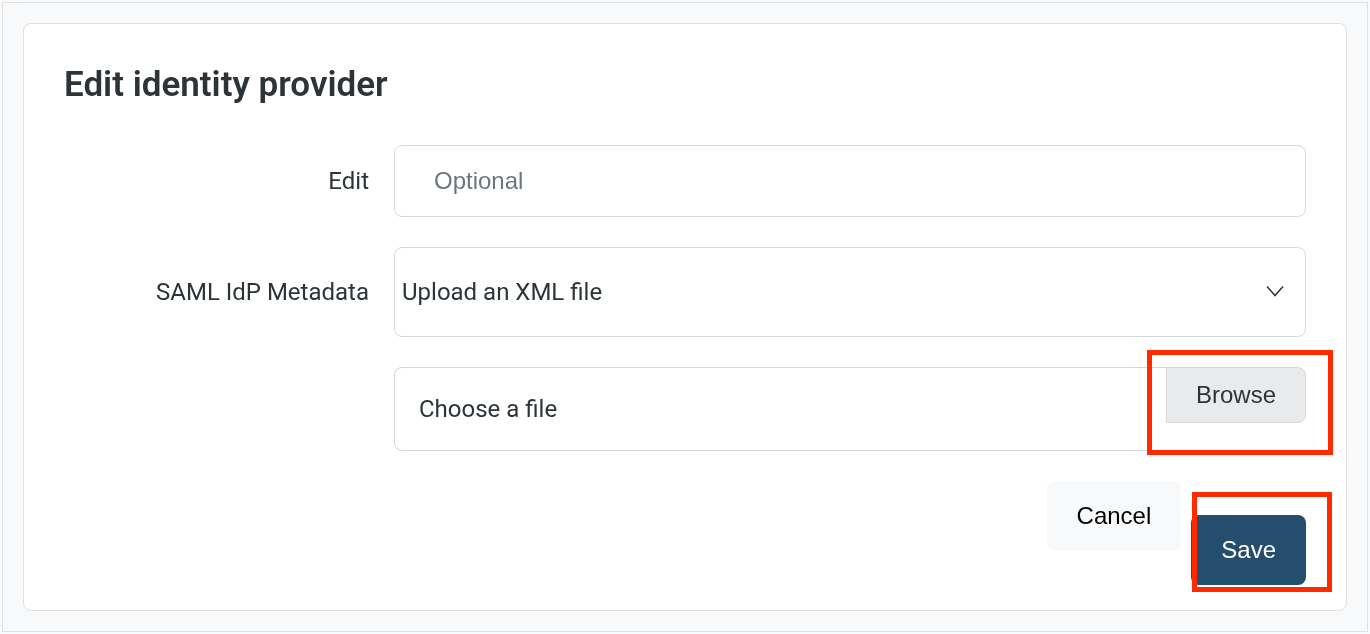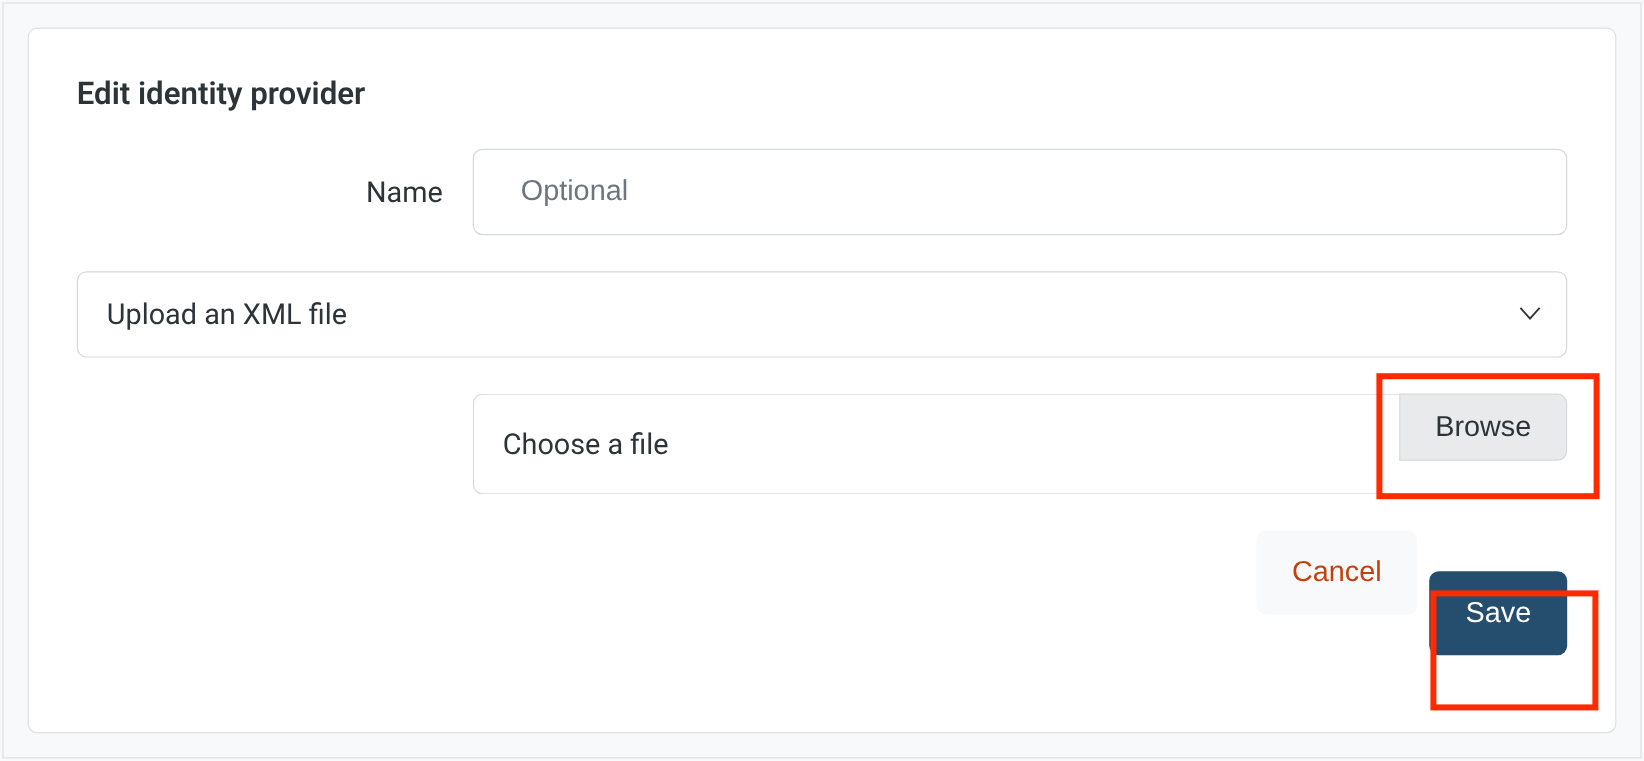--- a/index.html
+++ b/index.html
@@ -23,24 +23,24 @@
     }
     .card {
       background: #ffffff;
       border: 1px solid #e0e0e0;
       border-radius: 8px;
       padding: 40px 40px 30px 40px;
       height: 100%;
       position: relative;
     }
     .page-title {
-      font-size: 26px;
+      font-size: 35px;
       font-weight: 600;
       color: #2d3438;
-      margin-bottom: 30px;
+      margin-bottom: 40px;
     }
     .form-row {
       display: flex;
       align-items: center;
       margin-bottom: 30px;
     }
     .form-label {
       width: 330px;
       text-align: right;
       padding-right: 25px;
@@ -63,24 +63,24 @@
     }
     .text-input::placeholder {
       color: #6b7680;
     }
     .select-wrap {
       position: relative;
       width: 100%;
     }
     .select-input {
       width: 100%;
-      height: 72px;
-      border: 1px solid #d6d9db;
-      border-radius: 8px;
-      padding: 0 24px;
+      height: 90px;
+      border: 1px solid #d6d9db;
+      border-radius: 8px;
+      padding: 0 7px;
       font-size: 24px;
       color: #2d3438;
       background: #ffffff;
       appearance: none;
       -webkit-appearance: none;
       cursor: pointer;
       display: flex;
       align-items: center;
     }
     .chevron {
@@ -131,21 +131,21 @@
       margin-left: 330px;
       margin-top: 20px;
     }
     .cancel-btn {
       height: 70px;
       padding: 0 30px;
       border: none;
       background: #f8f9fa;
       border-radius: 8px;
       font-size: 24px;
-      color: #c2410c;
+      color: #000000;
       cursor: pointer;
       display: flex;
       align-items: center;
       justify-content: center;
     }
     .save-btn {
       height: 70px;
       padding: 0 30px;
       border: none;
       background: #254d6e;
@@ -178,27 +178,28 @@
     }
   </style>
 </head>
 <body>
 
 <div class="outer-frame">
   <div class="card">
     <h1 class="page-title">Edit identity provider</h1>
 
     <div class="form-row">
-      <label class="form-label">Name</label>
+      <label class="form-label">Edit</label>
       <div class="form-control-wrap">
         <input type="text" class="text-input" placeholder="Optional" style="">
       </div>
     </div>
 
     <div class="form-row">
+      <label class="form-label">SAML IdP Metadata</label>
       <div class="form-control-wrap">
         <div class="select-wrap">
           <div class="select-input">Upload an XML file</div>
           <span class="chevron">
             <svg width="18" height="12" viewBox="0 0 18 12" fill="none">
                 <path d="M1 1 L9 10 L17 1" stroke="currentColor" stroke-width="1.5" fill="none"></path>
               </svg>
           </span>
         </div>
       </div>

